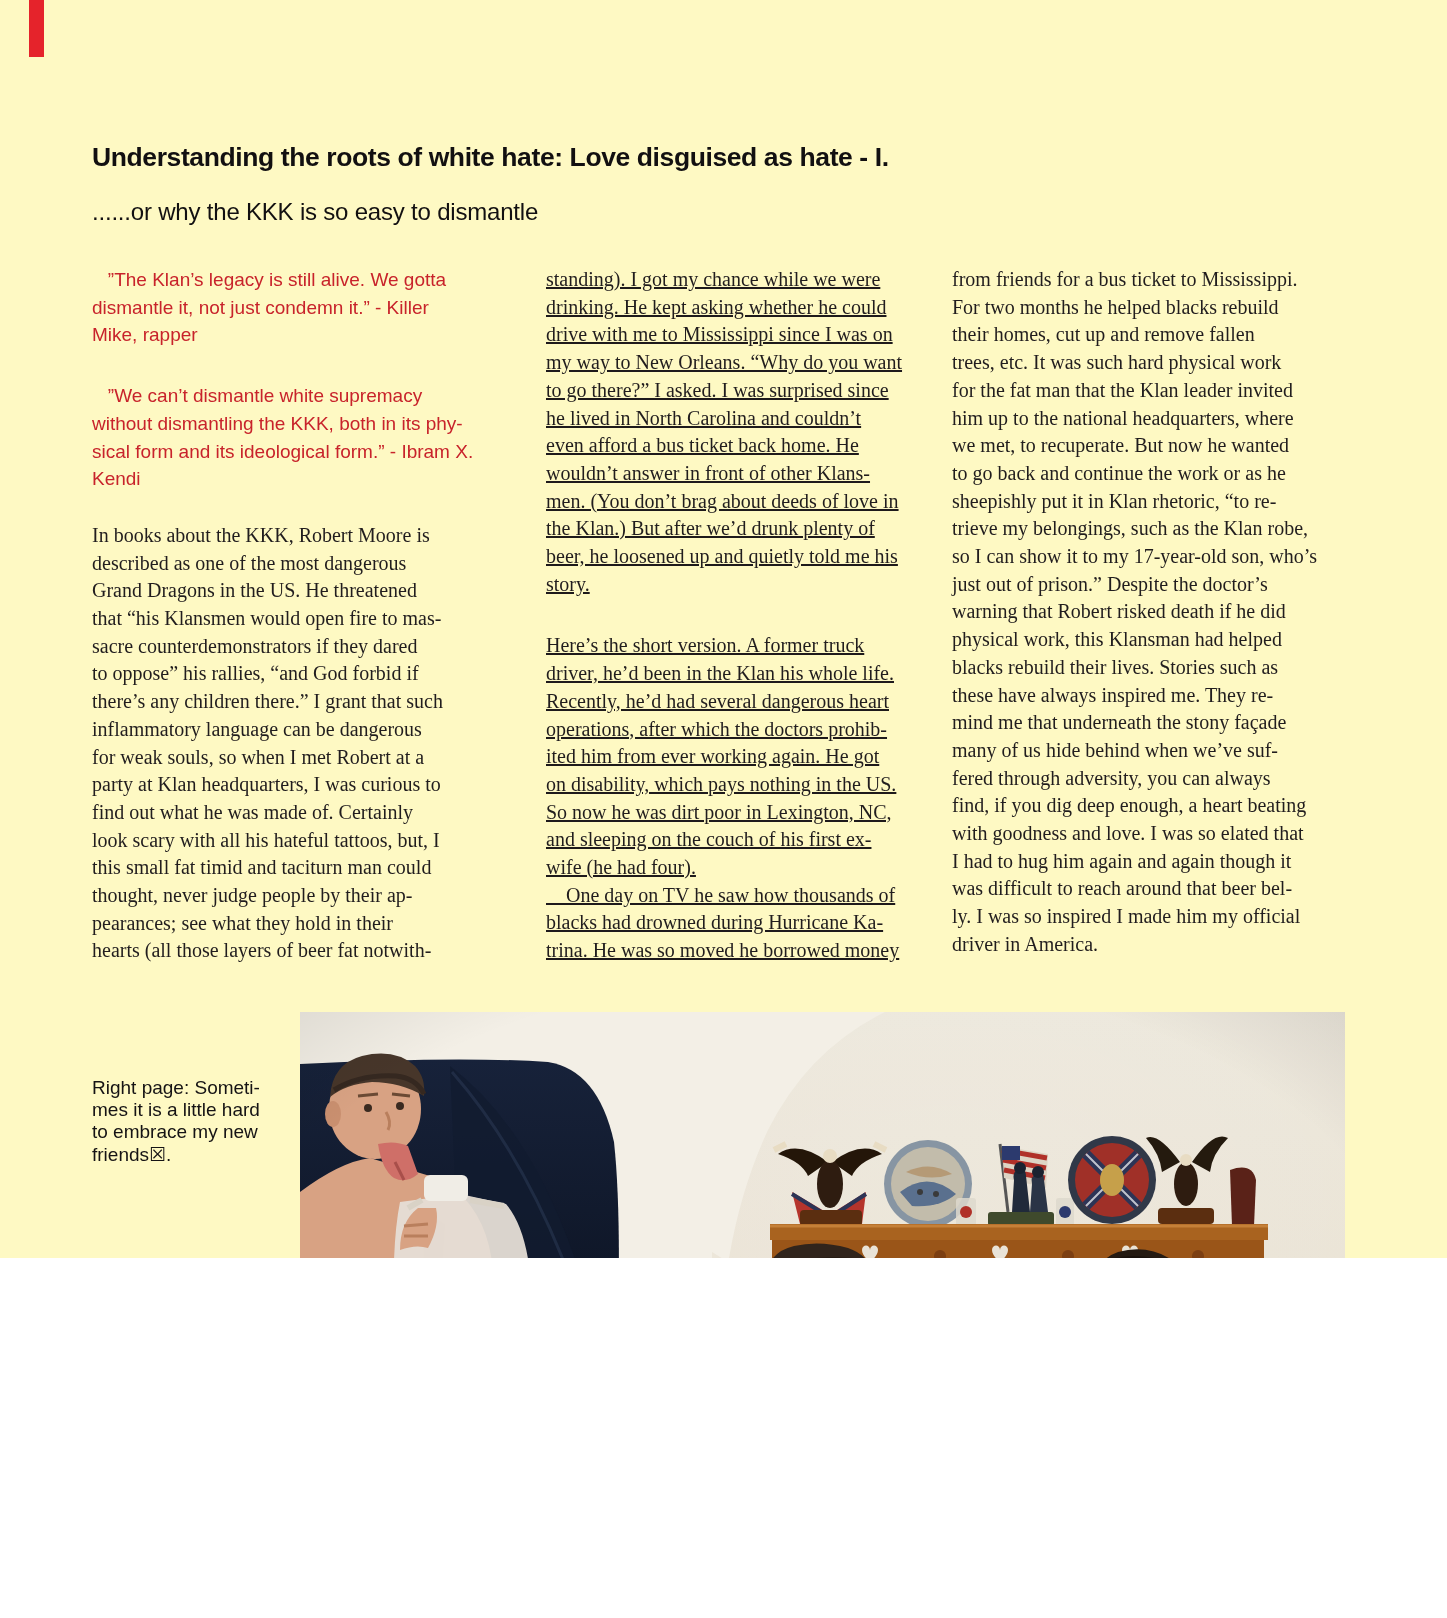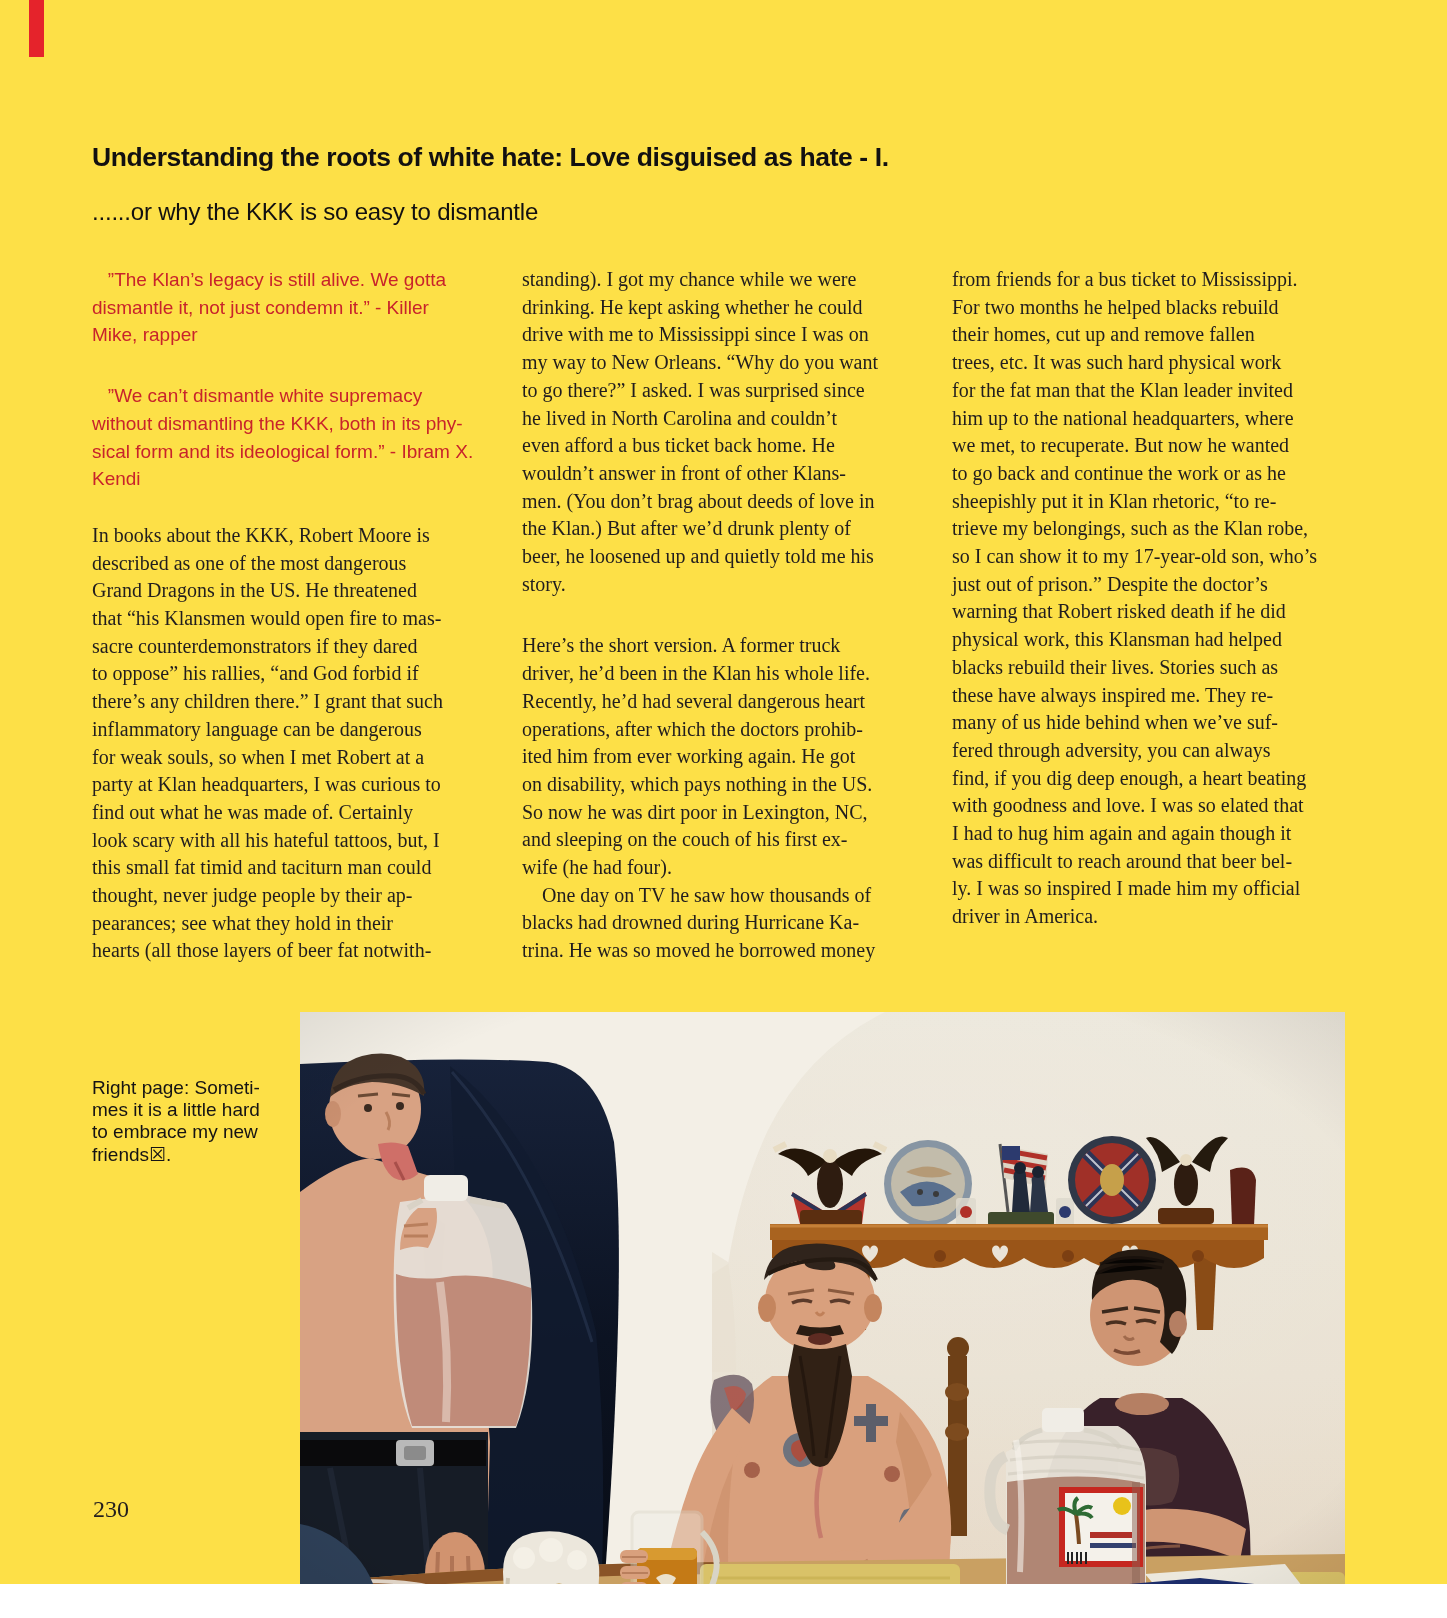--- a/index.html
+++ b/index.html
@@ -1,23 +1,23 @@
 <!DOCTYPE html>
 <html style="--accent-red: #c8232b; --tab-red: #e5232b;"><head>
 <meta charset="utf-8">
 <style>
   html,body{margin:0;padding:0;background:#ffffff;}
-  #page{position:relative;width:1447px;height:1584px;background:#fde047;overflow:hidden;
+  #page{position:relative;width:1447px;height:1258px;background:#fef9c3;overflow:hidden;
         font-family:"Liberation Sans","DejaVu Sans",sans-serif;color:#1e1a1b;}
   .abs{position:absolute;}
   #red-tab{left:29px;top:0;width:15px;height:57px;background:var(--tab-red,#e5232b);}
   .headline{left:92px;top:142px;font-size:26.5px;font-weight:bold;letter-spacing:-0.4px;color:#121011;white-space:pre;}
   .subhead{left:92px;top:198px;font-size:24px;letter-spacing:-0.2px;color:#121011;white-space:pre;}
   .col{top:266px;width:402px;}
-  #col1{left:92px;} #col2{left:522px;} #col3{left:952px;}
+  #col1{left:92px;} #col2{left:546px;text-decoration:underline;} #col3{left:952px;}
   .tl{white-space:pre;}
   .quote .tl{font-size:19px;line-height:27.7px;color:var(--accent-red,#c8232b);}
   .quote1{margin-bottom:33px;} .quote2{margin-bottom:29px;}
   .bodypara .tl{font-family:"Liberation Serif","DejaVu Serif",serif;font-size:20px;line-height:27.7px;color:#211d1e;}
   .gap34{margin-top:34px;}
   #caption{left:92px;top:1038px;width:200px;}
   #caption .tl{font-size:19px;line-height:22.2px;color:#151314;}
   .cap-gap{margin-top:39px;}
   #page-number{left:93px;top:1496px;font-family:"Liberation Serif","DejaVu Serif",serif;font-size:24px;color:#211d1e;}
   #photo-wrap{left:300px;top:1012px;width:1045px;height:606px;background:#e9e3d7;}
@@ -109,20 +109,21 @@
         <div class="tl">we met, to recuperate. But now he wanted</div>
         <div class="tl">to go back and continue the work or as he</div>
         <div class="tl">sheepishly put it in Klan rhetoric, “to re-</div>
         <div class="tl">trieve my belongings, such as the Klan robe,</div>
         <div class="tl">so I can show it to my 17-year-old son, who’s</div>
         <div class="tl">just out of prison.” Despite the doctor’s</div>
         <div class="tl">warning that Robert risked death if he did</div>
         <div class="tl">physical work, this Klansman had helped</div>
         <div class="tl">blacks rebuild their lives. Stories such as</div>
         <div class="tl">these have always inspired me. They re-</div>
+        <div class="tl">mind me that underneath the stony façade</div>
         <div class="tl">many of us hide behind when we’ve suf-</div>
         <div class="tl">fered through adversity, you can always</div>
         <div class="tl">find, if you dig deep enough, a heart beating</div>
         <div class="tl">with goodness and love. I was so elated that</div>
         <div class="tl">I had to hug him again and again though it</div>
         <div class="tl">was difficult to reach around that beer bel-</div>
         <div class="tl">ly. I was so inspired I made him my official</div>
         <div class="tl">driver in America.</div>
       </div>
   </div>

